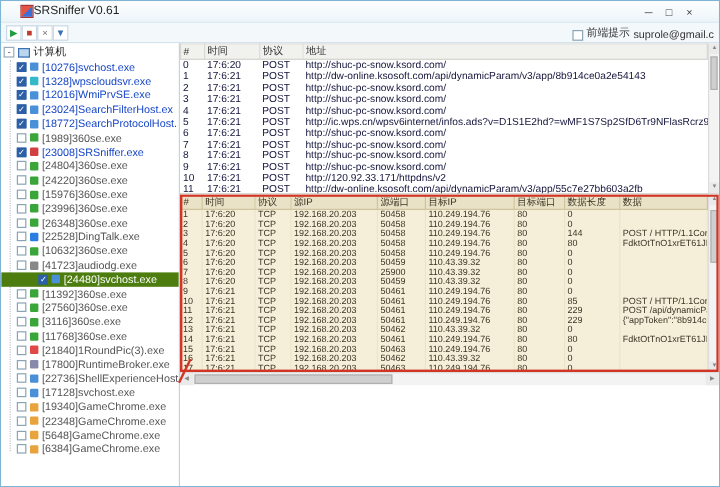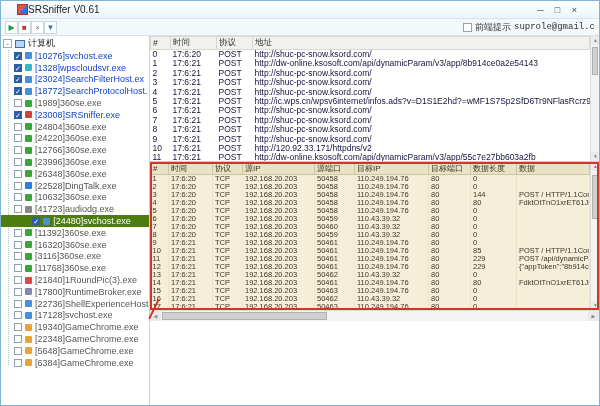--- a/index.html
+++ b/index.html
@@ -14,21 +14,21 @@
   .app-icon { width:11px; height:11px; background:linear-gradient(135deg,#e05545 50%,#3a6fd8 50%);
     border:1px solid #a33; flex:0 0 auto; }
   .win-controls { margin-left:auto; display:flex; }
   .win-controls span { width:17px; text-align:center; font-size:9px; color:#444; cursor:default; }
 
   
   .toolbar { flex:0 0 17px; display:flex; align-items:center; gap:3px; padding:0 4px;
     background:#f3f8fb; border-bottom:1px solid #d3e2ec; font-size:9px; color:#333; }
   .tb-icon { width:13px; height:13px; border:1px solid #c8d8e4; background:#fff;
     font-size:8px; line-height:11px; text-align:center; display:inline-block; }
-  .toolbar-right { margin-left:auto; display:flex; align-items:center; gap:3px;font-family:Liberation Mono, monospace; }
+  .toolbar-right { margin-left:auto; display:flex; align-items:flex-end; gap:3px; }
   .checkbox { width:9px; height:9px; border:1px solid #8aa3b5; background:#fff; display:inline-block;
     font-size:7px; line-height:8px; text-align:center; color:#fff; }
   .checkbox.checked { background:#2d5fa6; border-color:#2d5fa6; }
 
   .content { flex:1; display:flex; min-height:0; }
 
   
   .sidebar { flex:0 0 149px; width:149px; border-right:1px solid #c2d4e0; overflow:hidden;
     padding-top:1px; background:#fff; }
   .tree-root { display:flex; align-items:center; gap:3px; height:13px; padding-left:2px;
@@ -120,20 +120,25 @@
     <span class="proc-label">[10276]svchost.exe</span>
   </div>
           <div class="tree-item blue">
     <span class="checkbox checked">✓</span>
     <span class="proc-icon" style="background: rgb(53, 184, 200);"></span>
     <span class="proc-label">[1328]wpscloudsvr.exe</span>
   </div>
           <div class="tree-item blue">
     <span class="checkbox checked">✓</span>
     <span class="proc-icon" style="background: rgb(74, 144, 217);"></span>
+    <span class="proc-label">[12016]WmiPrvSE.exe</span>
+  </div>
+          <div class="tree-item blue">
+    <span class="checkbox checked">✓</span>
+    <span class="proc-icon" style="background: rgb(74, 144, 217);"></span>
     <span class="proc-label">[23024]SearchFilterHost.ex</span>
   </div>
           <div class="tree-item blue">
     <span class="checkbox checked">✓</span>
     <span class="proc-icon" style="background: rgb(74, 144, 217);"></span>
     <span class="proc-label">[18772]SearchProtocolHost.</span>
   </div>
           <div class="tree-item">
     <span class="checkbox"></span>
     <span class="proc-icon" style="background: rgb(58, 166, 58);"></span>
@@ -150,21 +155,21 @@
     <span class="proc-label">[24804]360se.exe</span>
   </div>
           <div class="tree-item">
     <span class="checkbox"></span>
     <span class="proc-icon" style="background: rgb(58, 166, 58);"></span>
     <span class="proc-label">[24220]360se.exe</span>
   </div>
           <div class="tree-item">
     <span class="checkbox"></span>
     <span class="proc-icon" style="background: rgb(58, 166, 58);"></span>
-    <span class="proc-label">[12766]360se.exe</span>
+    <span class="proc-label">[15976]360se.exe</span>
   </div>
           <div class="tree-item">
     <span class="checkbox"></span>
     <span class="proc-icon" style="background: rgb(58, 166, 58);"></span>
     <span class="proc-label">[23996]360se.exe</span>
   </div>
           <div class="tree-item">
     <span class="checkbox"></span>
     <span class="proc-icon" style="background: rgb(58, 166, 58);"></span>
     <span class="proc-label">[26348]360se.exe</span>
@@ -190,21 +195,21 @@
     <span class="proc-label">[24480]svchost.exe</span>
   </div>
           <div class="tree-item">
     <span class="checkbox"></span>
     <span class="proc-icon" style="background: rgb(58, 166, 58);"></span>
     <span class="proc-label">[11392]360se.exe</span>
   </div>
           <div class="tree-item">
     <span class="checkbox"></span>
     <span class="proc-icon" style="background: rgb(58, 166, 58);"></span>
-    <span class="proc-label">[16320]360se.exe</span>
+    <span class="proc-label">[27560]360se.exe</span>
   </div>
           <div class="tree-item">
     <span class="checkbox"></span>
     <span class="proc-icon" style="background: rgb(58, 166, 58);"></span>
     <span class="proc-label">[3116]360se.exe</span>
   </div>
           <div class="tree-item">
     <span class="checkbox"></span>
     <span class="proc-icon" style="background: rgb(58, 166, 58);"></span>
     <span class="proc-label">[11768]360se.exe</span>
@@ -443,21 +448,21 @@
                 <td>110.43.39.32</td>
                 <td>80</td>
                 <td>0</td>
                 <td></td>
               </tr>
               <tr>
                 <td>7</td>
                 <td>17:6:20</td>
                 <td>TCP</td>
                 <td>192.168.20.203</td>
-                <td>50460</td>
+                <td>25900</td>
                 <td>110.43.39.32</td>
                 <td>80</td>
                 <td>0</td>
                 <td></td>
               </tr>
               <tr>
                 <td>8</td>
                 <td>17:6:20</td>
                 <td>TCP</td>
                 <td>192.168.20.203</td>

